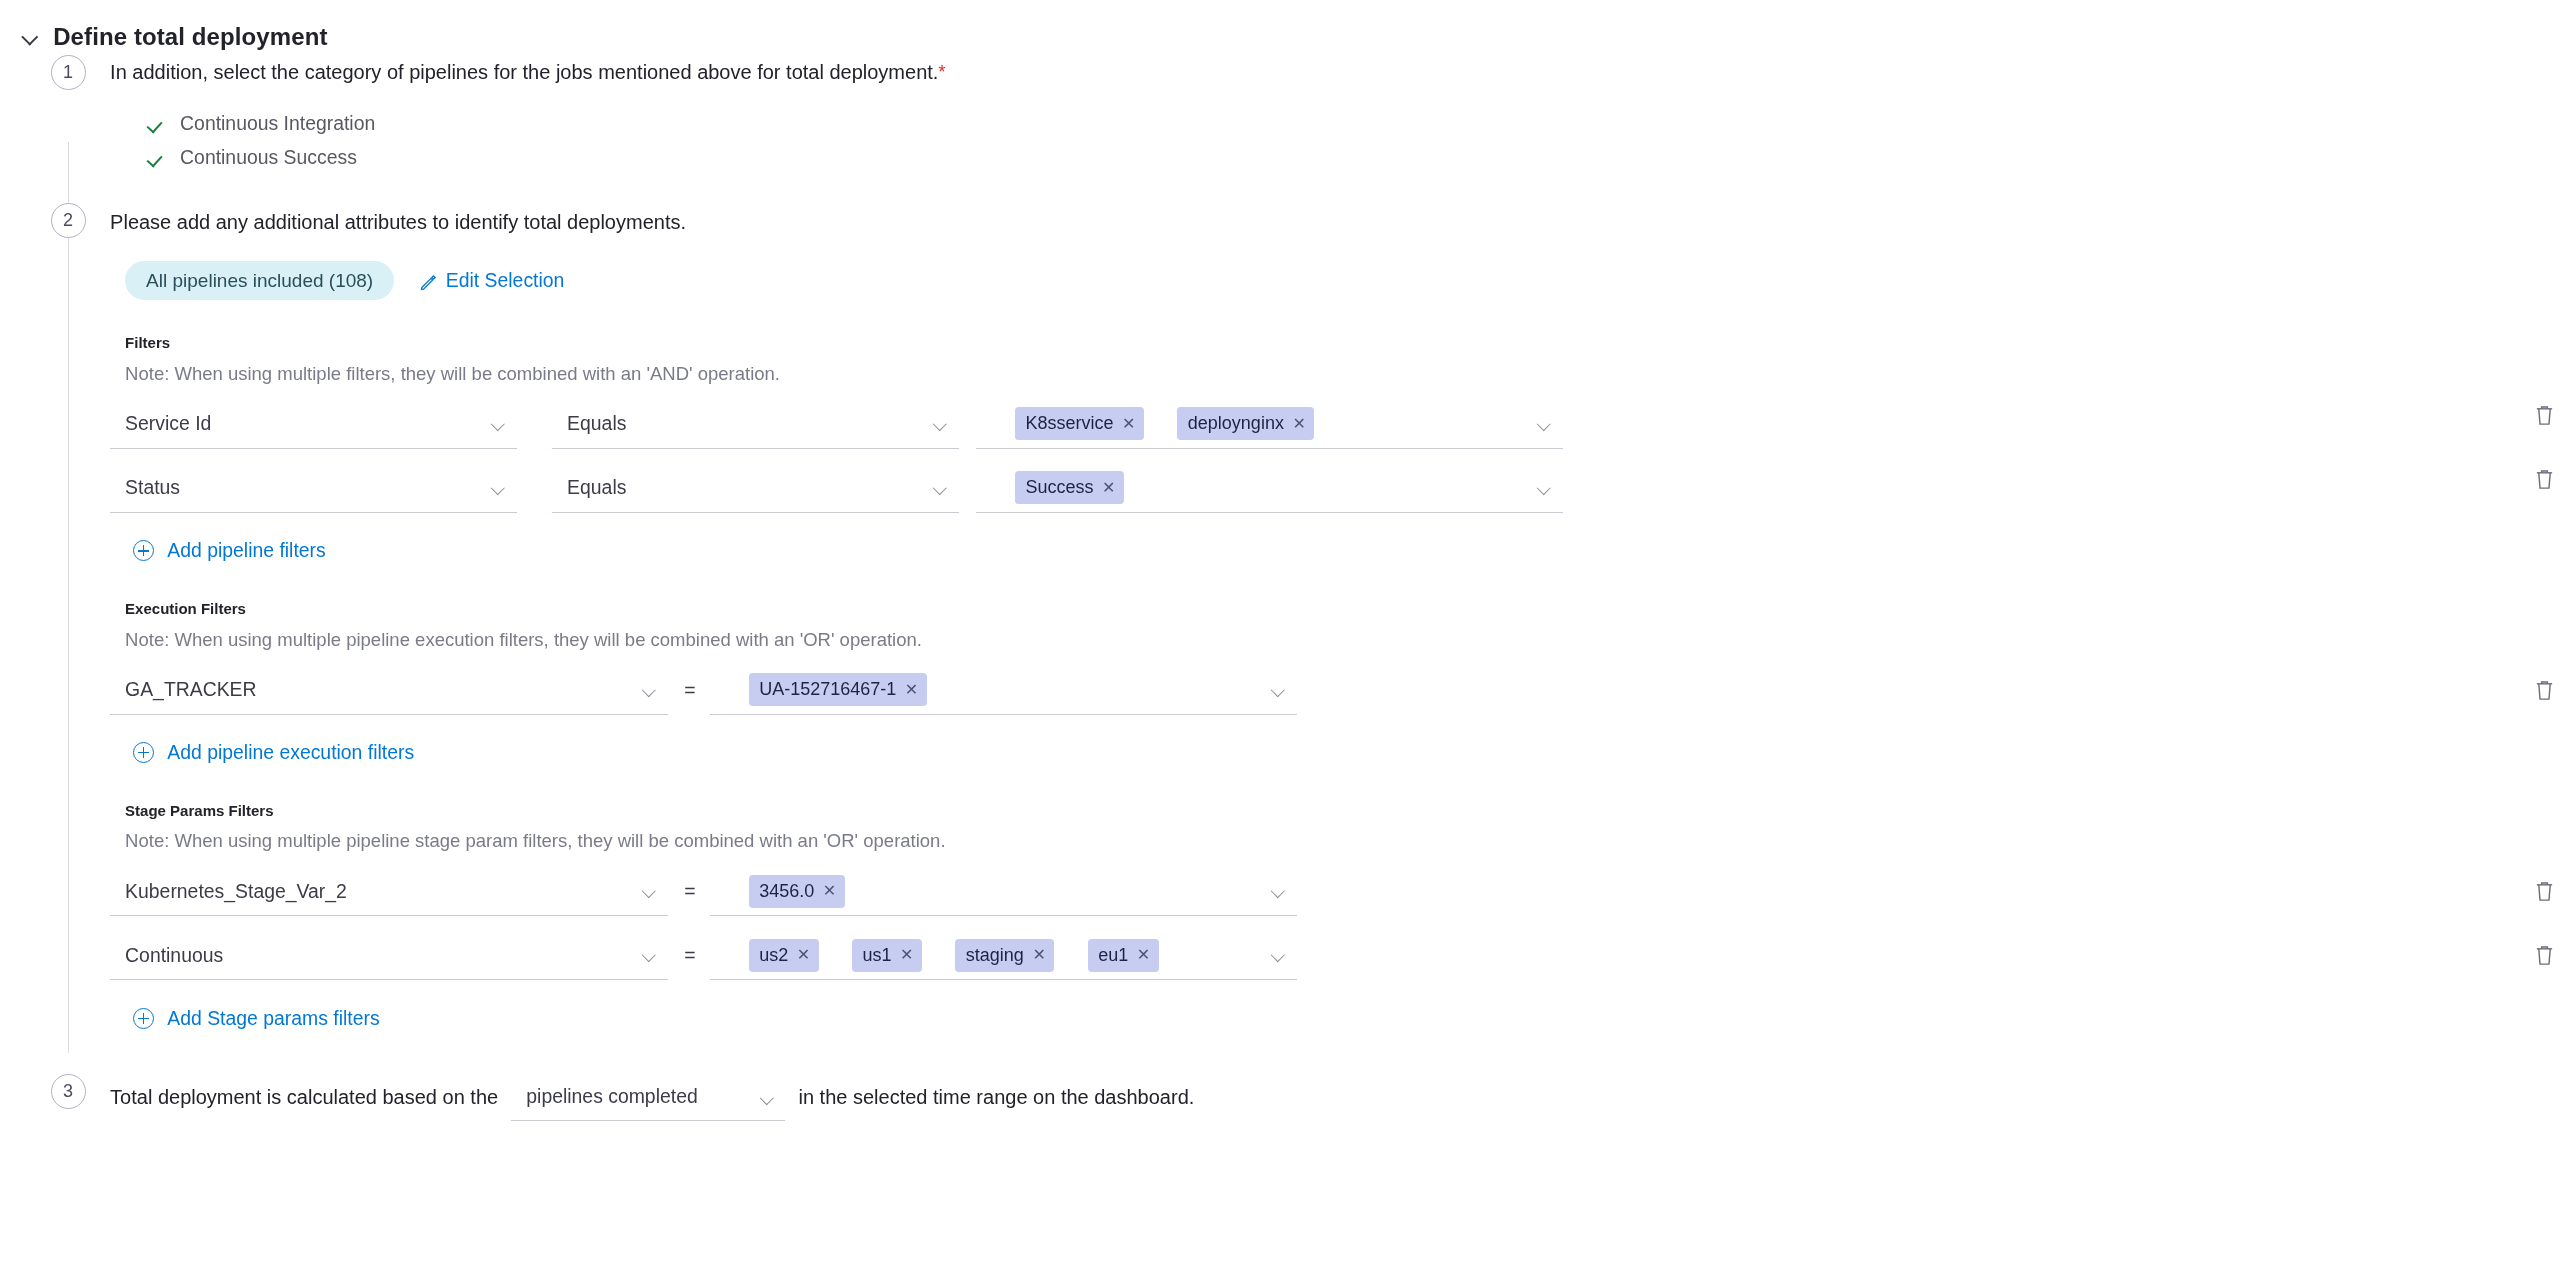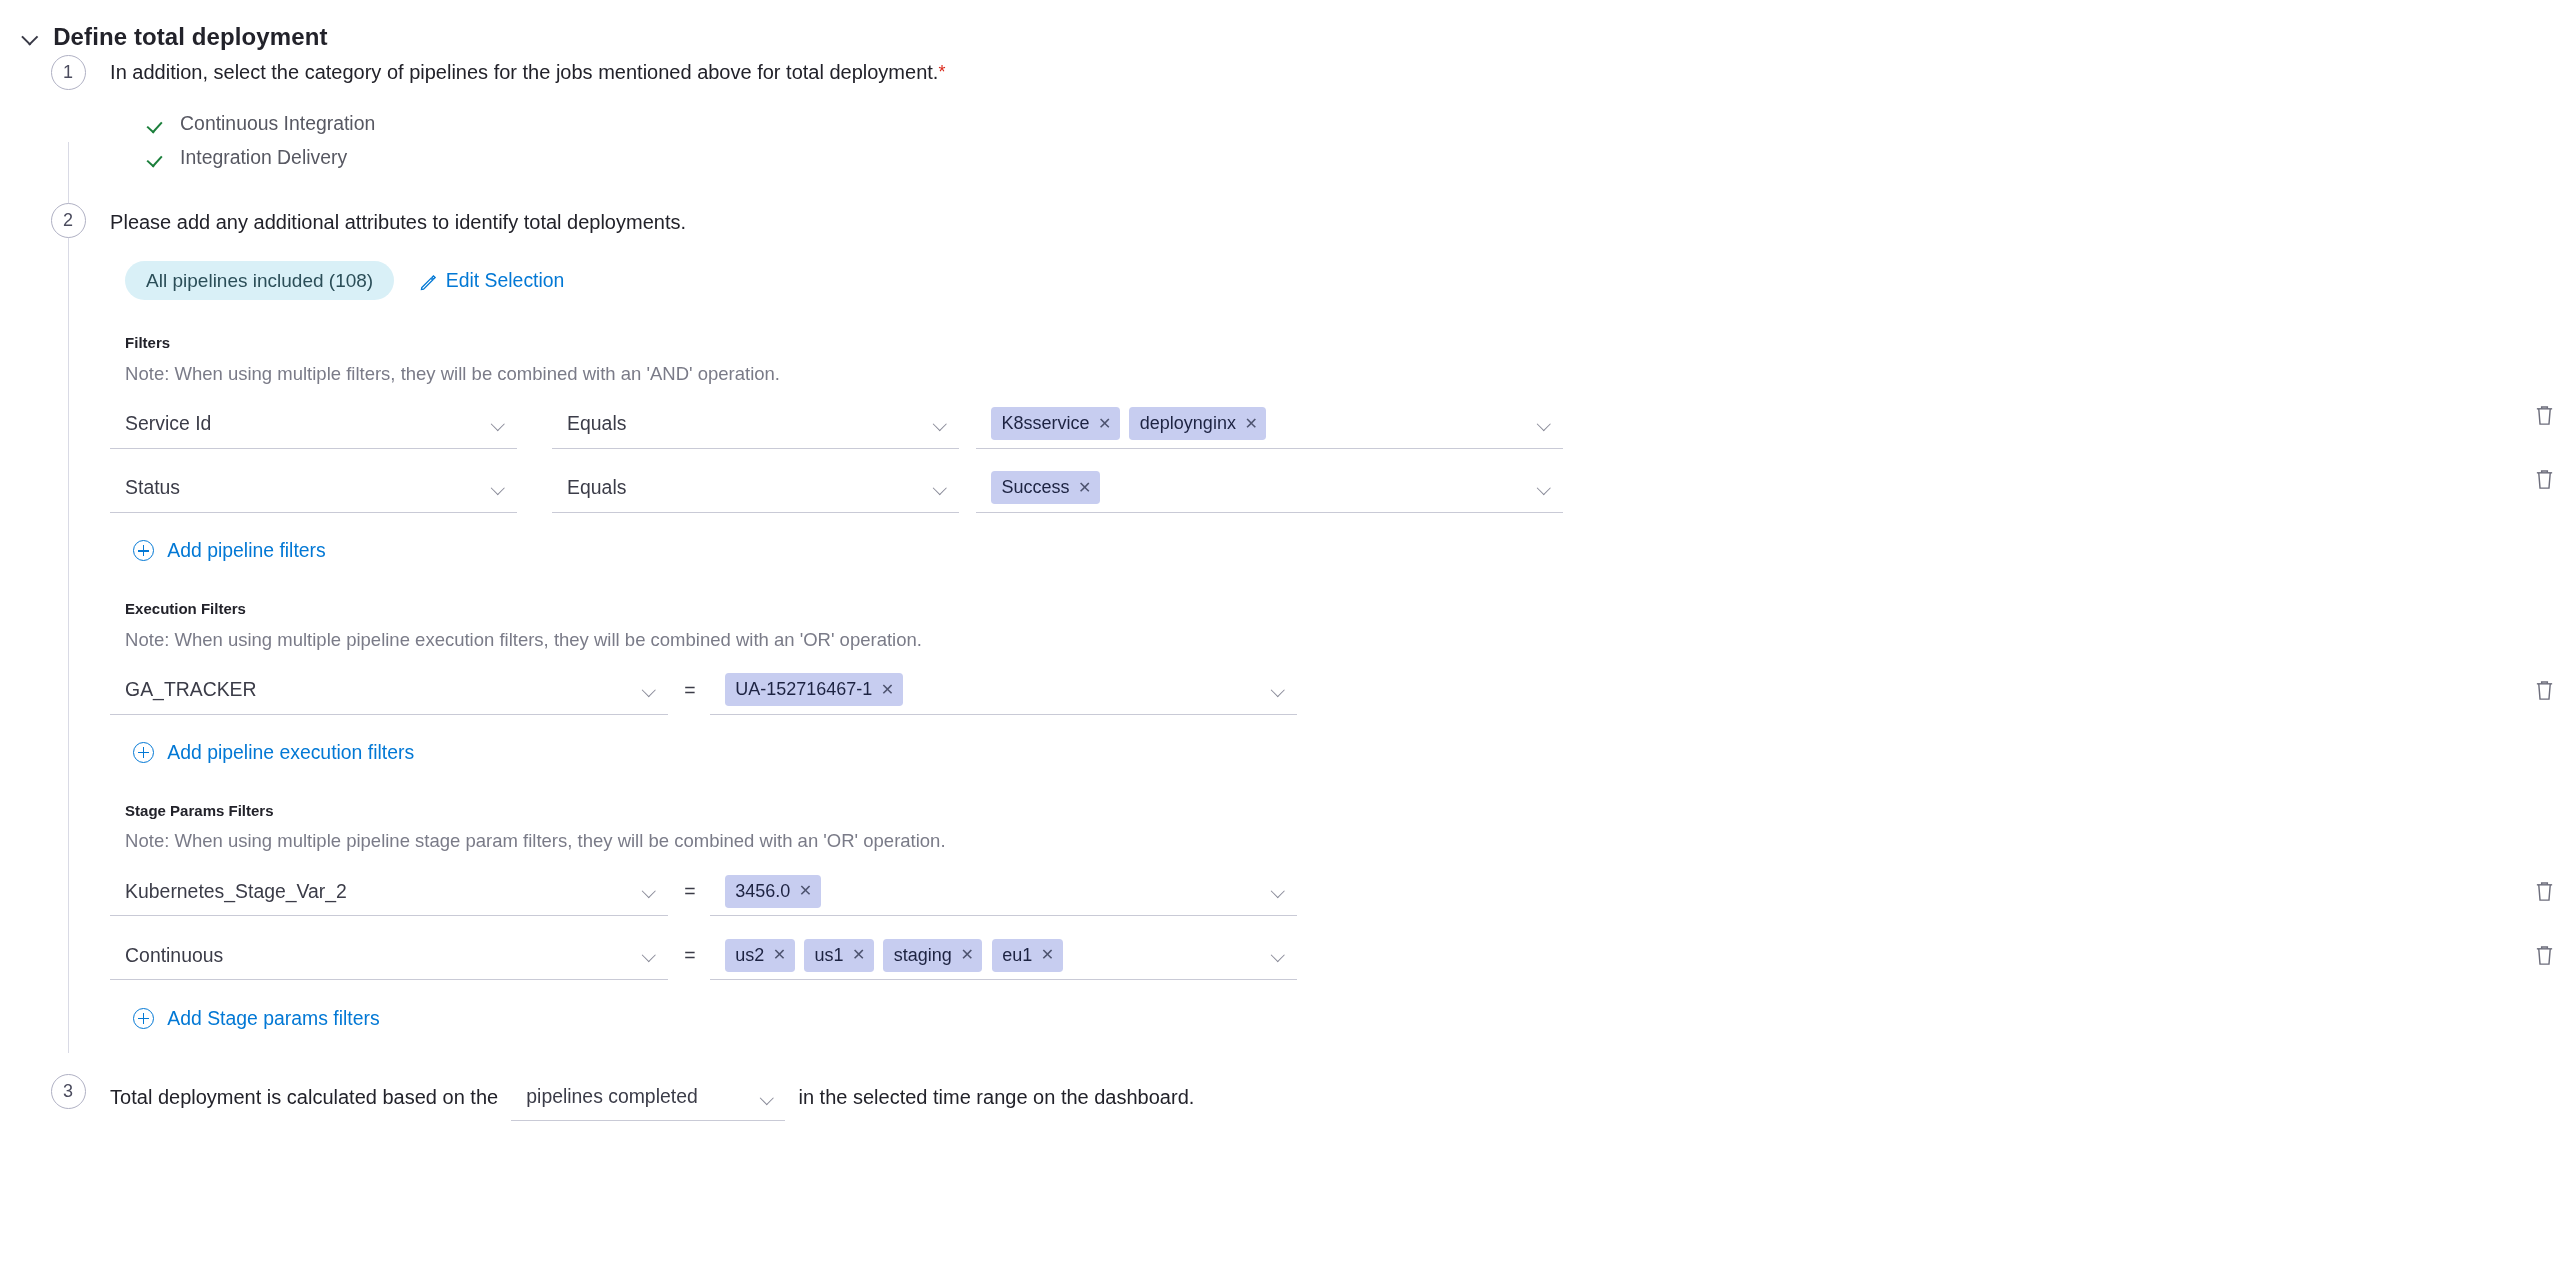--- a/index.html
+++ b/index.html
@@ -206,20 +206,21 @@
   .tag {
     background: #c7cdf0;
     color: #1d2342;
     border-radius: 3.8px;
     font-size: 18px;
     padding: 5.7px 8.5px 5.7px 10.4px;
     display: inline-flex;
     align-items: center;
     gap: 8.5px;
     white-space: nowrap;
+    margin-left: 24px;
   }
   .tag .x {
     color: #4e5470;
     font-size: 16px;
     cursor: pointer;
     line-height: 1;
   }
   .trash {
     position: absolute;
     left: 2418px;
@@ -309,21 +310,21 @@
           <span>In addition, select the category of pipelines for the jobs mentioned above for total deployment.</span><span class="req-star">*</span>
         </div>
 
         <div class="check-list">
           <div class="check-row">
             <span class="tick"></span>
             <span class="check-label">Continuous Integration</span>
           </div>
           <div class="check-row">
             <span class="tick"></span>
-            <span class="check-label">Integration Delivery</span>
+            <span class="check-label">Continuous Success</span>
           </div>
         </div>
       </div>
     </div>
 
     <div class="step" style="margin-top:34px;">
       <div class="bullet">2</div>
       <div class="step2-body">
         <div class="step-text">Please add any additional attributes to identify total deployments.</div>
 

